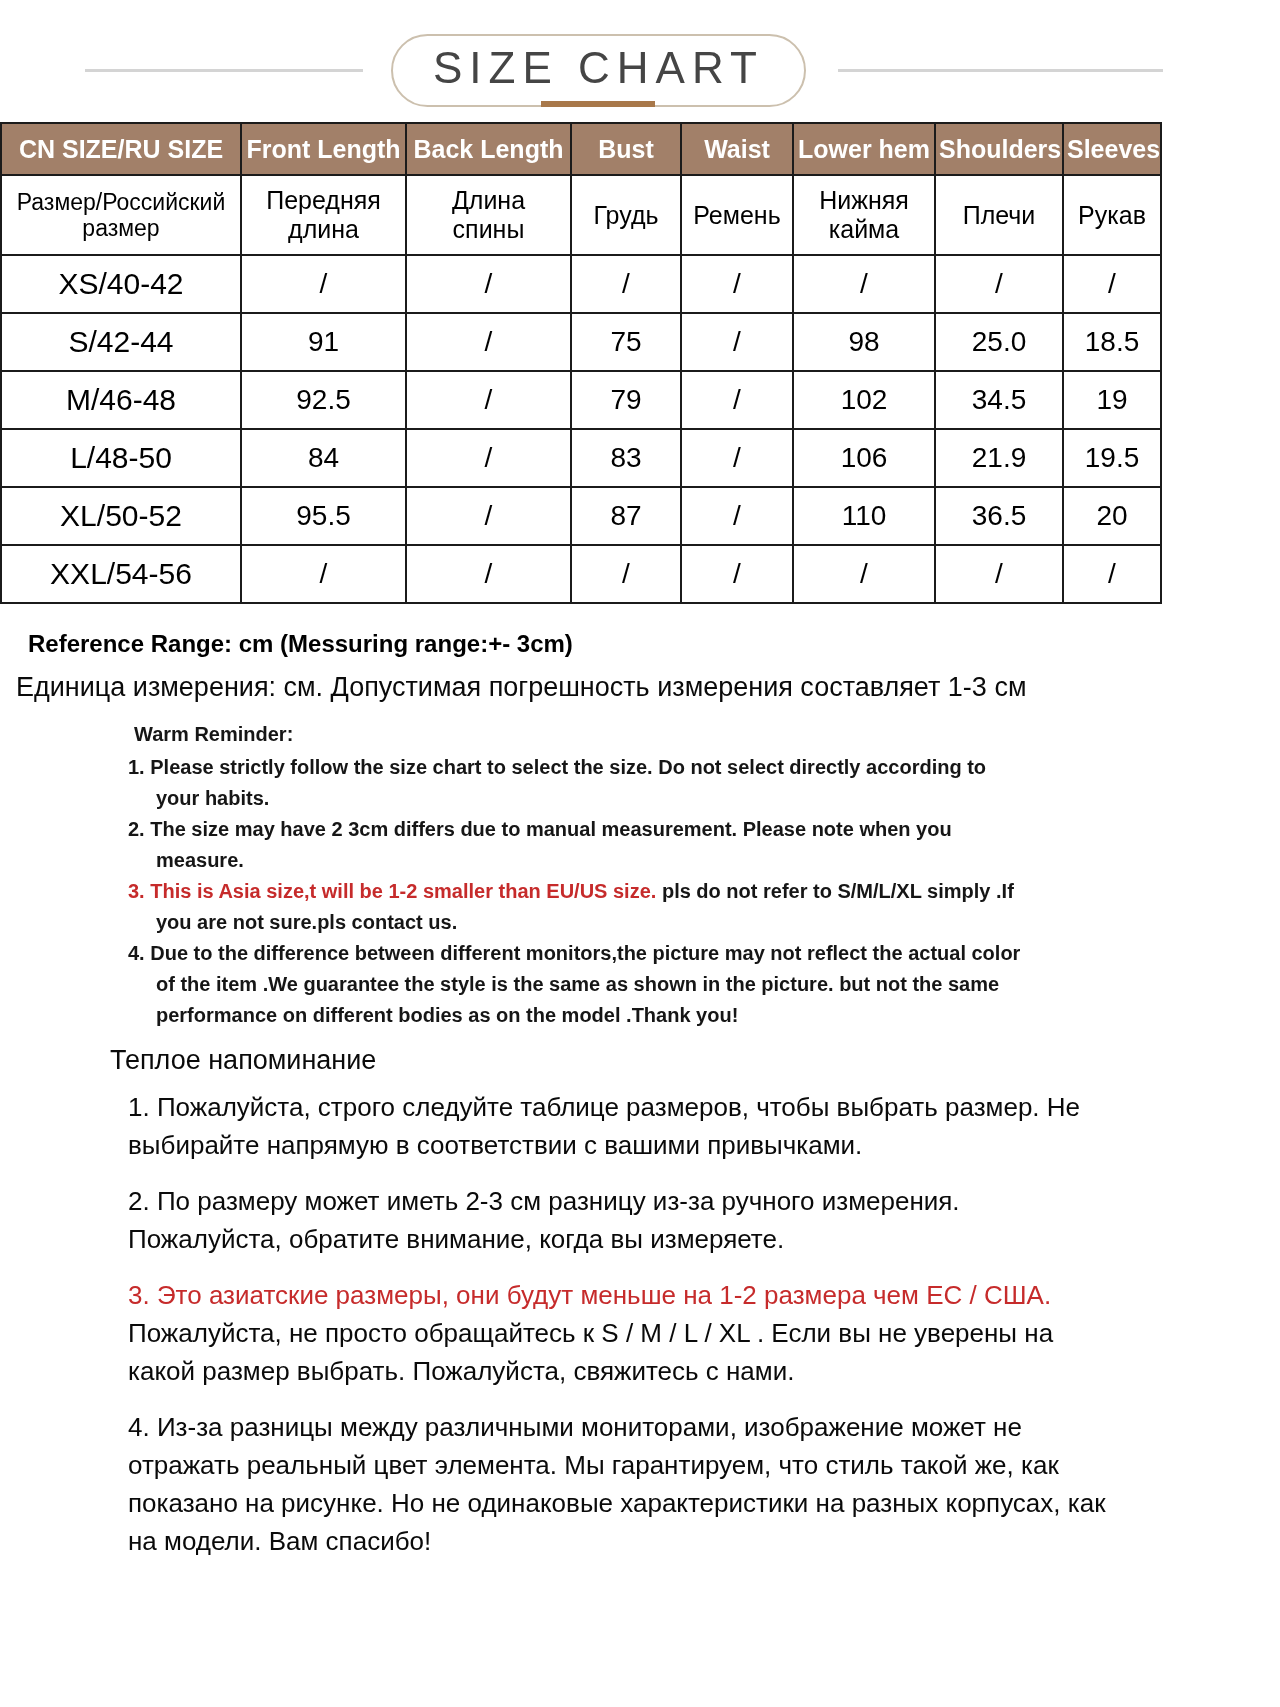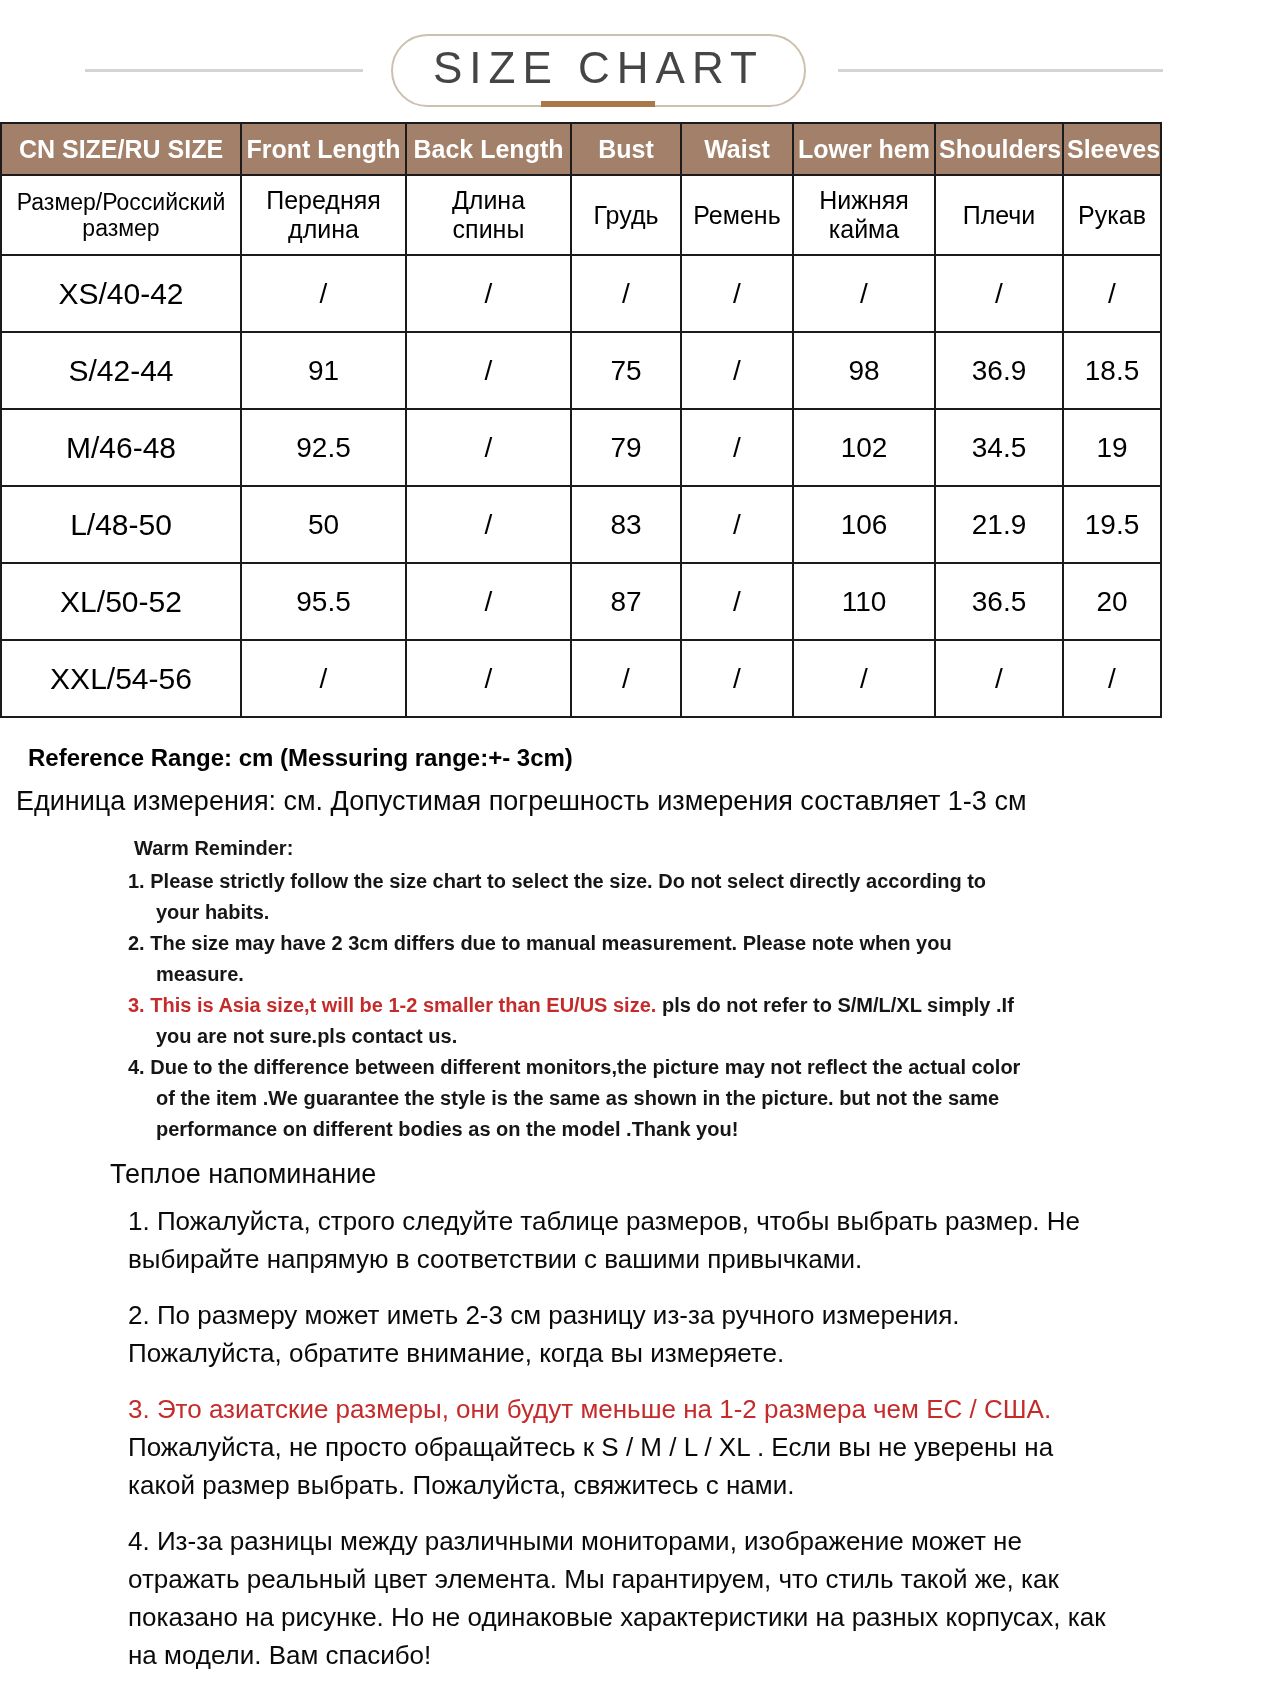--- a/index.html
+++ b/index.html
@@ -39,21 +39,21 @@
   }
   .en-head th {
     background: #a28069; color: #ffffff; font-weight: 700;
     font-size: 25px; height: 52px;
   }
   .ru-head th {
     background: #ffffff; color: #000; font-weight: 400;
     font-size: 25px; height: 80px; line-height: 1.15; white-space: pre-line;
   }
   .ru-head th:first-child { font-size: 23px; }
-  .size-table tbody td { font-size: 28px; height: 77px; color: #000; }
+  .size-table tbody td { font-size: 28px; height: 58px; color: #000; }
   .size-table tbody td.size-cell { font-size: 30px; }
 
   
   .ref-en { margin: 26px 0 0 28px; font-size: 24px; font-weight: 700; color: #000; }
   .ref-ru { margin: 14px 0 0 16px; font-size: 27px; font-weight: 400; color: #0a0a0a; }
 
   
   .warm-en { margin: 20px 0 0 128px; width: 905px; }
   .warm-en-title { font-size: 20px; font-weight: 700; color: #161616; margin-bottom: 6px; margin-left: 6px; }
   .note-en {
@@ -132,36 +132,36 @@
           <td>/</td>
           <td>/</td>
         </tr>
         <tr>
           <td class="size-cell">S/42-44</td>
           <td>91</td>
           <td>/</td>
           <td>75</td>
           <td>/</td>
           <td>98</td>
-          <td>36.9</td>
+          <td>25.0</td>
           <td>18.5</td>
         </tr>
         <tr>
           <td class="size-cell">M/46-48</td>
           <td>92.5</td>
           <td>/</td>
           <td>79</td>
           <td>/</td>
           <td>102</td>
           <td>34.5</td>
           <td>19</td>
         </tr>
         <tr>
           <td class="size-cell">L/48-50</td>
-          <td>50</td>
+          <td>84</td>
           <td>/</td>
           <td>83</td>
           <td>/</td>
           <td>106</td>
           <td>21.9</td>
           <td>19.5</td>
         </tr>
         <tr>
           <td class="size-cell">XL/50-52</td>
           <td>95.5</td>

